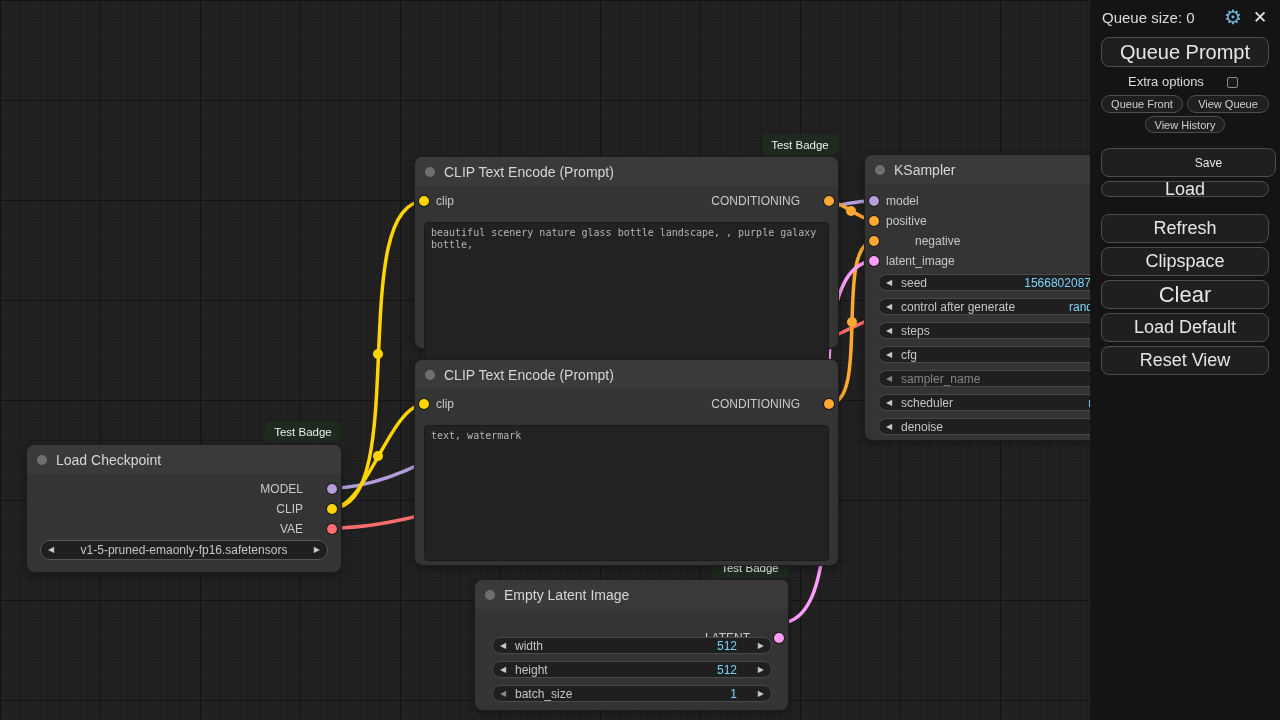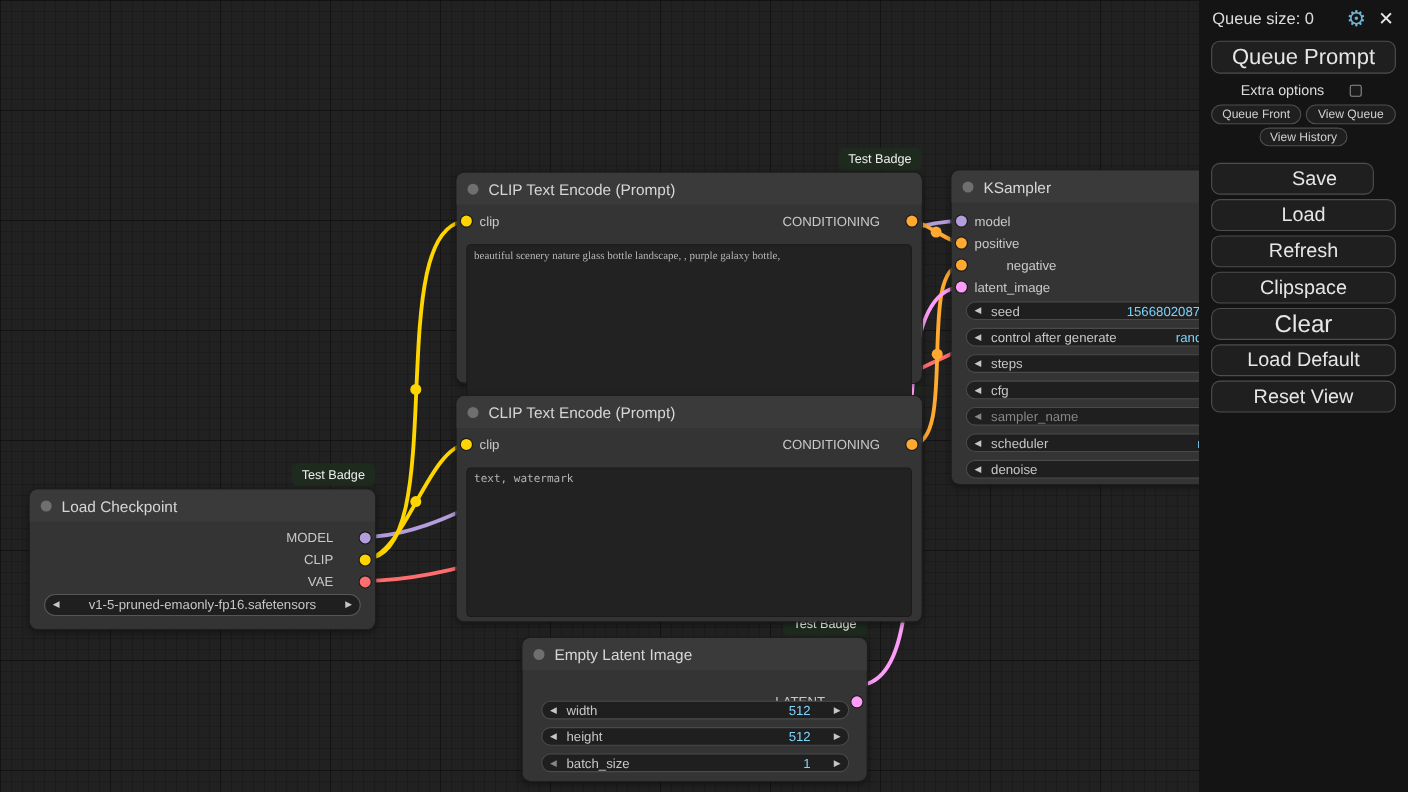--- a/index.html
+++ b/index.html
@@ -108,21 +108,21 @@
       <span>CLIP Text Encode (Prompt)</span>
     </div>
     <div class="slot in" style="top:34px;">
       <span class="sdot" style="background-color: rgb(255, 213, 0);"></span>
       <span>clip</span>
     </div>
     <div class="slot out" style="top:34px;">
       <span>CONDITIONING</span>
       <span class="sdot" style="background-color: rgb(255, 169, 49);"></span>
     </div>
-    <div class="textbox" style="left:9px;top:65px;width:405px;height:156px;font-family:Liberation Serif, serif;">beautiful scenery nature glass bottle landscape, , purple galaxy bottle,</div>
+    <div class="textbox" style="left:9px;top:65px;width:405px;height:156px;">beautiful scenery nature glass bottle landscape, , purple galaxy bottle,</div>
   </div>
 
   <div class="node" style="left:415px;top:360px;width:423px;height:205px;">
     <div class="ntitle">
       <span class="tdot"></span>
       <span>CLIP Text Encode (Prompt)</span>
     </div>
     <div class="slot in" style="top:34px;">
       <span class="sdot" style="background-color: rgb(255, 213, 0);"></span>
       <span>clip</span>
@@ -231,22 +231,22 @@
 
     <div class="btn" style="left:11px;top:37px;width:168px;height:30px;font-size:20px;">Queue Prompt</div>
 
     <span class="txt" style="left:38px;top:74px;font-size:13px;">Extra options</span>
     <input type="checkbox" class="chk" style="left: 137px; top: 77px;">
 
     <div class="btn small" style="left:11px;top:95px;width:82px;height:18px;">Queue Front</div>
     <div class="btn small" style="left:97px;top:95px;width:82px;height:18px;">View Queue</div>
     <div class="btn small" style="left:55px;top:116px;width:80px;height:17px;">View History</div>
 
-    <div class="btn" style="left:11px;top:148px;width:148px;height:29px;font-size:18px;padding-left:40px;">Save</div>
-    <div class="btn" style="left:11px;top:181px;width:168px;height:29px;font-size:18px;">Load</div>
+    <div class="btn" style="left:11px;top:148px;width:175px;height:29px;font-size:12px;padding-left:40px;">Save</div>
+    <div class="btn" style="left:11px;top:181px;width:168px;height:16px;font-size:18px;">Load</div>
     <div class="btn" style="left:11px;top:214px;width:168px;height:29px;font-size:18px;">Refresh</div>
     <div class="btn" style="left:11px;top:247px;width:168px;height:29px;font-size:18px;text-align:center;">Clipspace</div>
     <div class="btn" style="left:11px;top:280px;width:168px;height:29px;font-size:22px;">Clear</div>
     <div class="btn" style="left:11px;top:313px;width:168px;height:29px;font-size:18px;">Load Default</div>
     <div class="btn" style="left:11px;top:346px;width:168px;height:29px;font-size:18px;">Reset View</div>
   </div>
 
 </div>
 
 </body></html>

